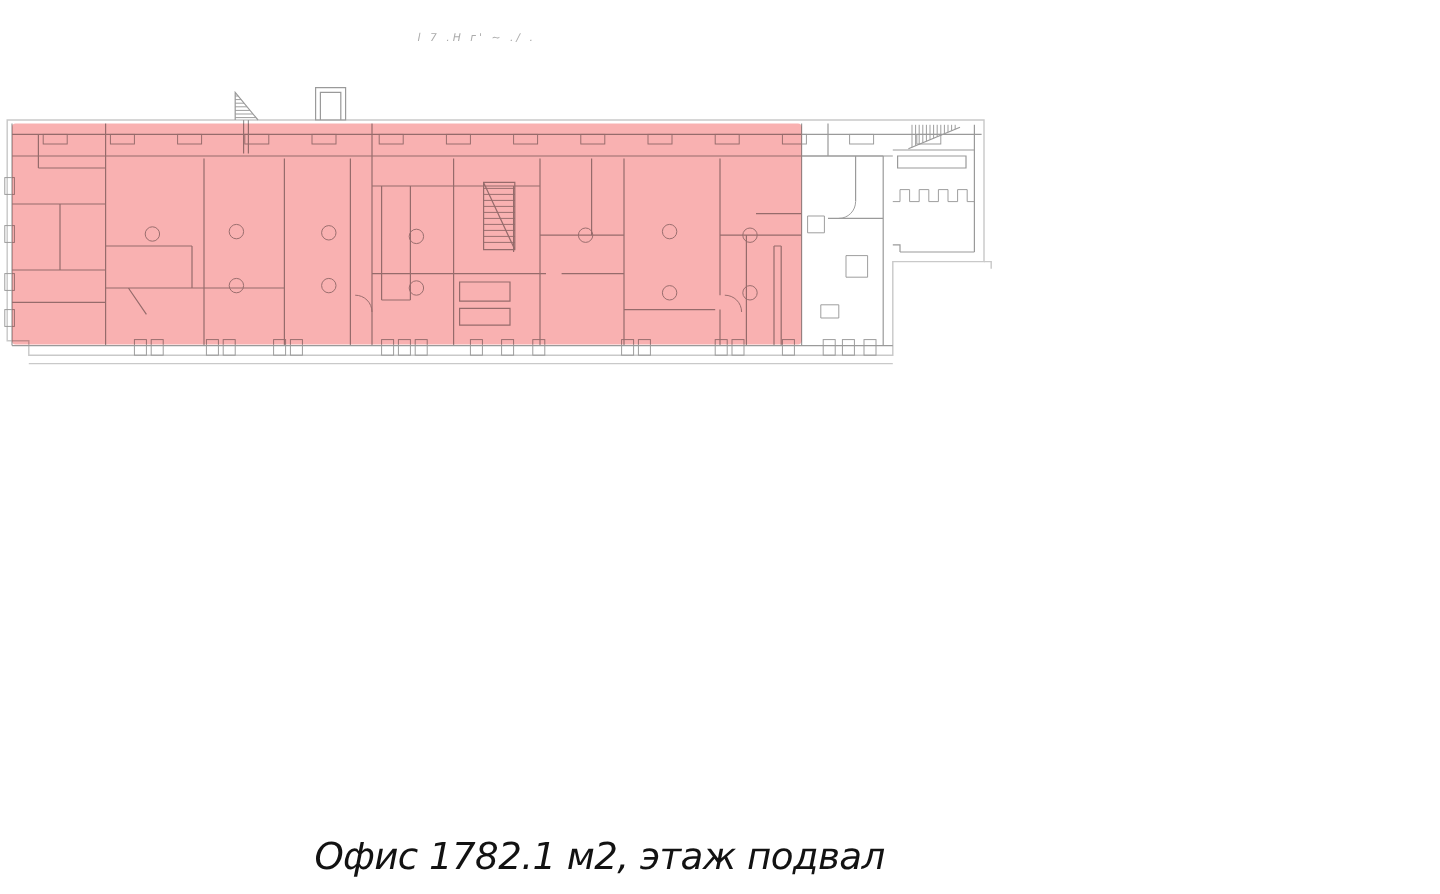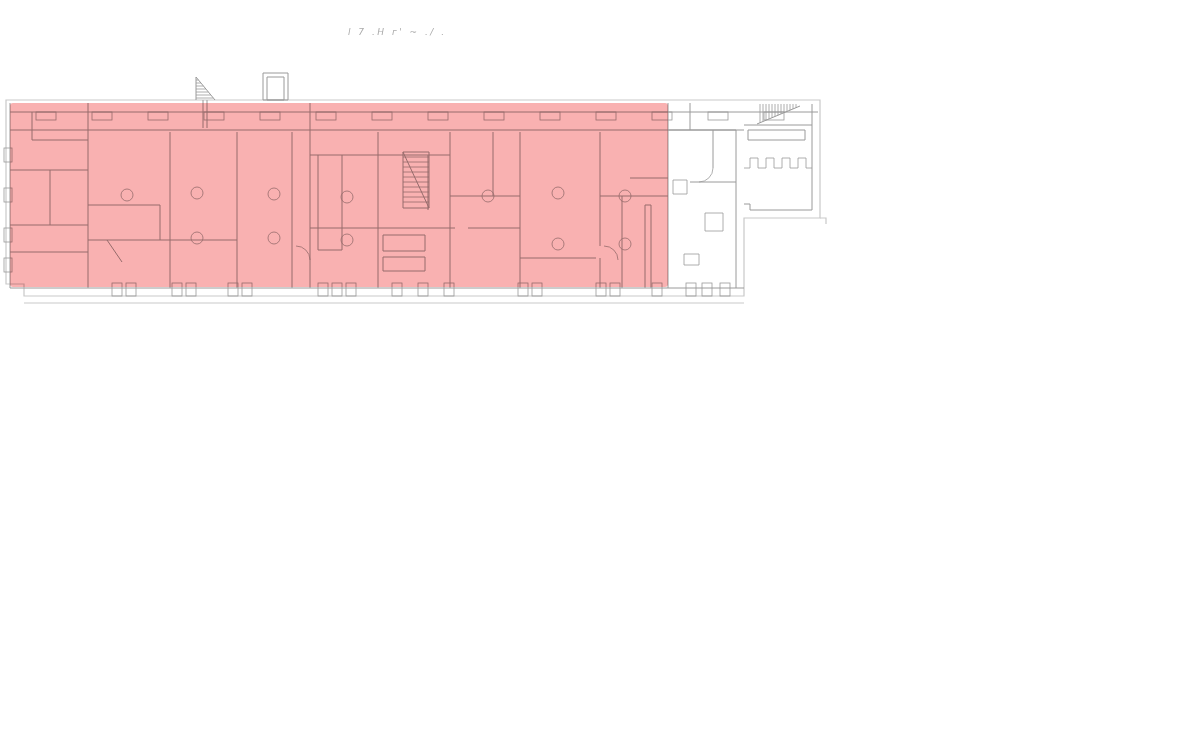--- a/index.html
+++ b/index.html
@@ -166,13 +166,14 @@
         <circle cx="488" cy="196" r="6"></circle>
         <circle cx="558" cy="193" r="6"></circle>
         <circle cx="558" cy="244" r="6"></circle>
         <circle cx="625" cy="196" r="6"></circle>
         <circle cx="625" cy="244" r="6"></circle>
       </g>
 
     <rect class="highlight-rect" x="10" y="103" width="658" height="184" rx="3"></rect>
   </svg>
 
+  <div class="caption">Офис 1782.1 м2, этаж подвал</div>
 </div>
 
 </body></html>

